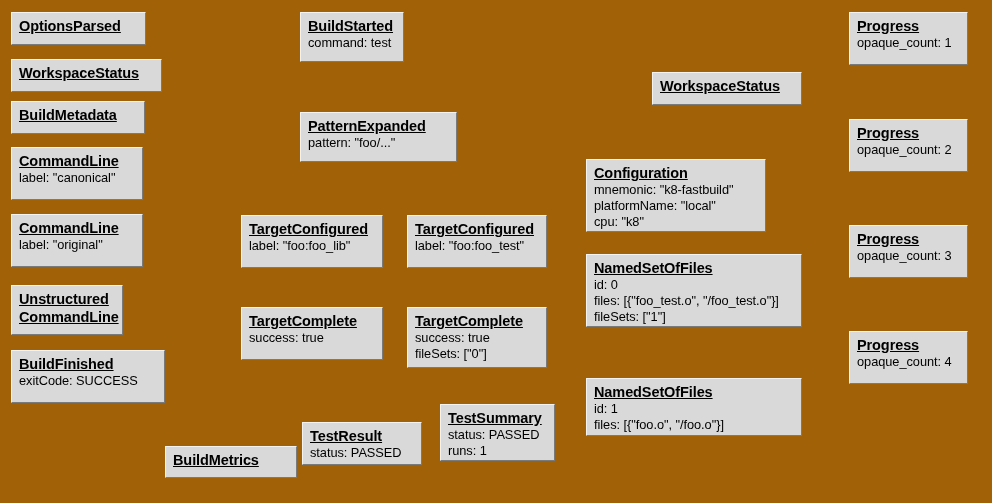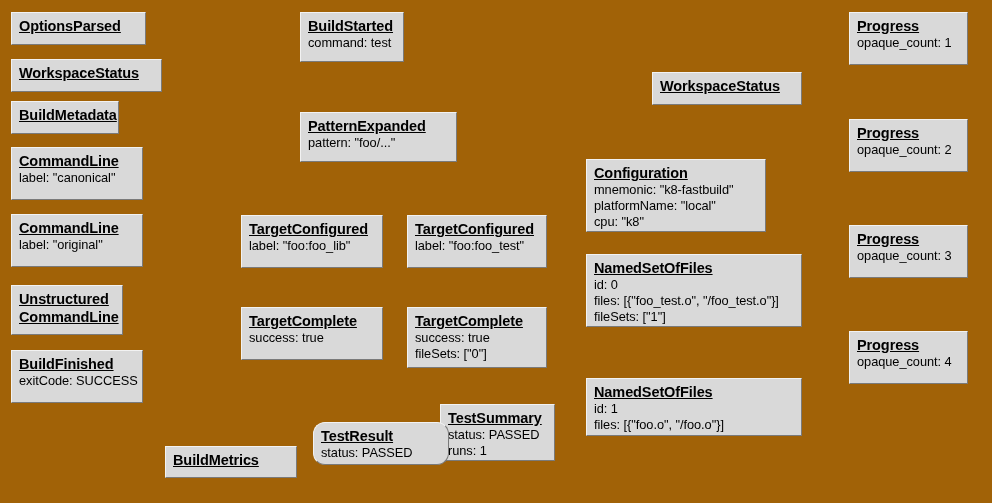--- a/index.html
+++ b/index.html
@@ -74,21 +74,21 @@
     <div class="node" style="left: 849px; top: 12px; width: 119px; height: 53px;">
       <span class="title">Progress</span>
       <span class="field">opaque_count: 1</span>
     </div>
     <div class="node" style="left: 11px; top: 59px; width: 151px; height: 33px;">
       <span class="title">WorkspaceStatus</span>
     </div>
     <div class="node" style="left: 652px; top: 72px; width: 150px; height: 33px;">
       <span class="title">WorkspaceStatus</span>
     </div>
-    <div class="node" style="left: 11px; top: 101px; width: 108px; height: 33px; text-align: right;">
+    <div class="node" style="left: 11px; top: 101px; width: 134px; height: 33px;">
       <span class="title">BuildMetadata</span>
     </div>
     <div class="node" style="left: 300px; top: 112px; width: 157px; height: 50px;">
       <span class="title">PatternExpanded</span>
       <span class="field">pattern: "foo/..."</span>
     </div>
     <div class="node" style="left: 849px; top: 119px; width: 119px; height: 53px;">
       <span class="title">Progress</span>
       <span class="field">opaque_count: 2</span>
     </div>
@@ -134,34 +134,34 @@
     </div>
     <div class="node" style="left: 407px; top: 307px; width: 140px; height: 61px;">
       <span class="title">TargetComplete</span>
       <span class="field">success: true</span>
       <span class="field">fileSets: ["0"]</span>
     </div>
     <div class="node" style="left: 849px; top: 331px; width: 119px; height: 53px;">
       <span class="title">Progress</span>
       <span class="field">opaque_count: 4</span>
     </div>
-    <div class="node" style="left: 11px; top: 350px; width: 132px; height: 53px;">
+    <div class="node" style="left: 11px; top: 350px; width: 154px; height: 53px;">
       <span class="title">BuildFinished</span>
       <span class="field">exitCode: SUCCESS</span>
     </div>
     <div class="node" style="left: 586px; top: 378px; width: 216px; height: 58px;">
       <span class="title">NamedSetOfFiles</span>
       <span class="field">id: 1</span>
       <span class="field">files: [{"foo.o", "/foo.o"}]</span>
     </div>
     <div class="node" style="left: 440px; top: 404px; width: 115px; height: 57px;">
       <span class="title">TestSummary</span>
       <span class="field">status: PASSED</span>
       <span class="field">runs: 1</span>
     </div>
-    <div class="node" style="left: 313px; top: 422px; width: 136px; height: 43px; border-radius: 12px;">
+    <div class="node" style="left: 302px; top: 422px; width: 120px; height: 43px;">
       <span class="title">TestResult</span>
       <span class="field">status: PASSED</span>
     </div>
     <div class="node" style="left: 165px; top: 446px; width: 132px; height: 32px;">
       <span class="title">BuildMetrics</span>
     </div>
   </div>
 
 </body></html>

